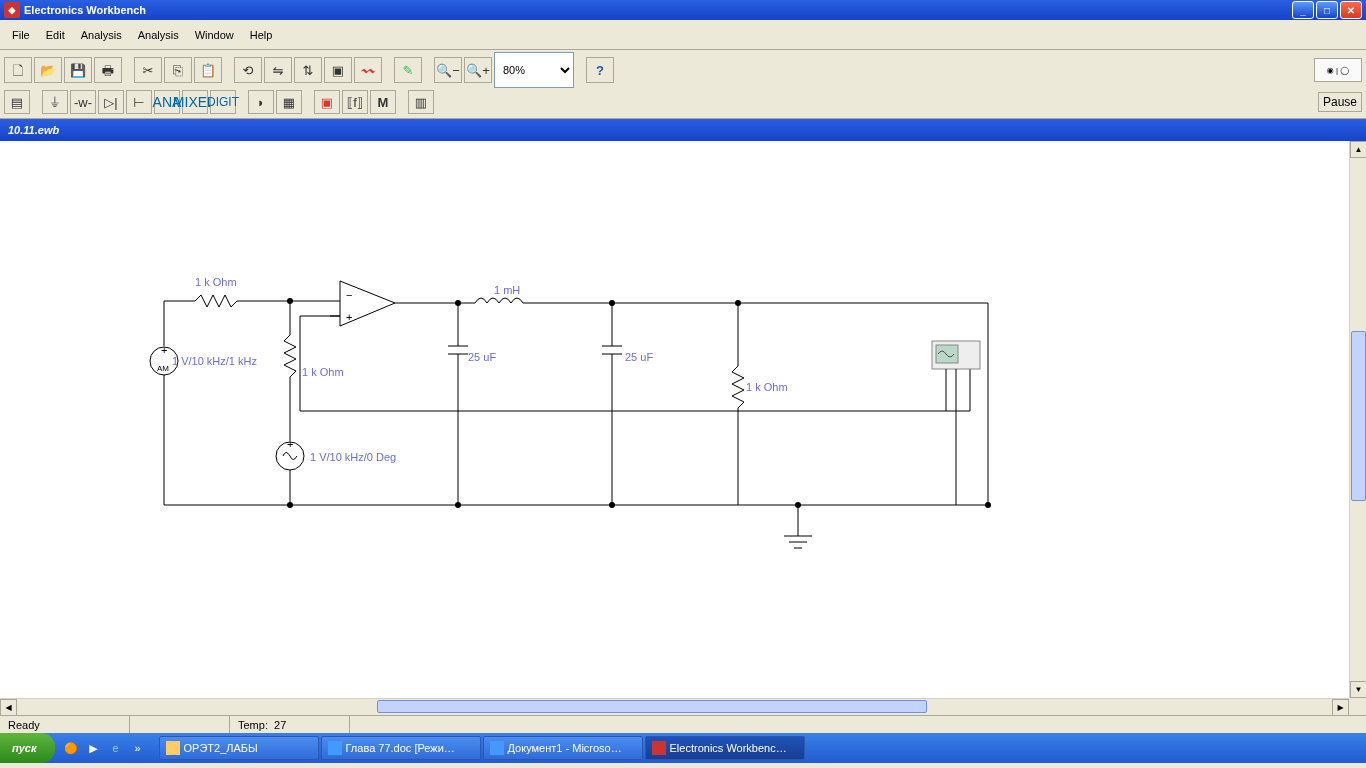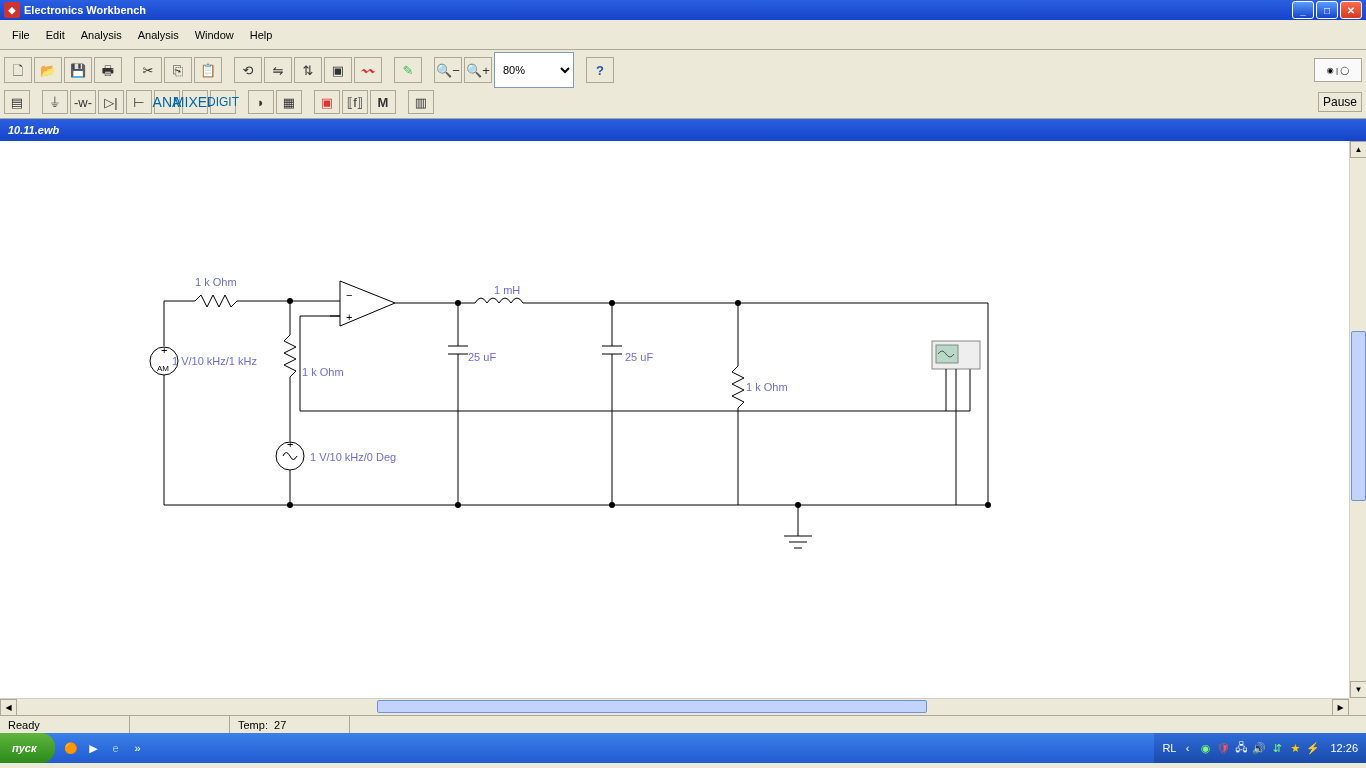--- a/index.html
+++ b/index.html
@@ -330,25 +330,31 @@
 <div class="taskbar">
   <div class="startbtn">
     <span>пуск</span>
   </div>
   <div class="ql">
     <span>🟠</span>
     <span>▶</span>
     <span style="color:#9cf">e</span>
     <span>»</span>
   </div>
-  <div class="tray">
-    <span>RL</span>
-    <span class="ticon">‹</span>
-    <span class="ticon" style="color:#7f7">◉</span>
-    <span class="ticon" style="color:#f55">🛡</span>
-    <span class="ticon">🖧</span>
-    <span class="ticon">🔊</span>
-    <span class="ticon" style="color:#7f7">⇵</span>
-    <span class="ticon" style="color:#fc0">★</span>
-    <span class="ticon" style="color:#f80">⚡</span>
-    <span class="clock">12:26</span>
+  <div class="taskitems">
+    <div class="taskitem">
+      <span class="ticon" style="background:#fc6"></span>
+      <span>ОРЭТ2_ЛАБЫ</span>
+    </div>
+    <div class="taskitem">
+      <span class="ticon" style="background:#49f"></span>
+      <span>Глава 77.doc [Режи…</span>
+    </div>
+    <div class="taskitem">
+      <span class="ticon" style="background:#49f"></span>
+      <span>Документ1 - Microso…</span>
+    </div>
+    <div class="taskitem active">
+      <span class="ticon" style="background:#c33"></span>
+      <span>Electronics Workbenc…</span>
+    </div>
   </div>
 </div>
 
 </body></html>

